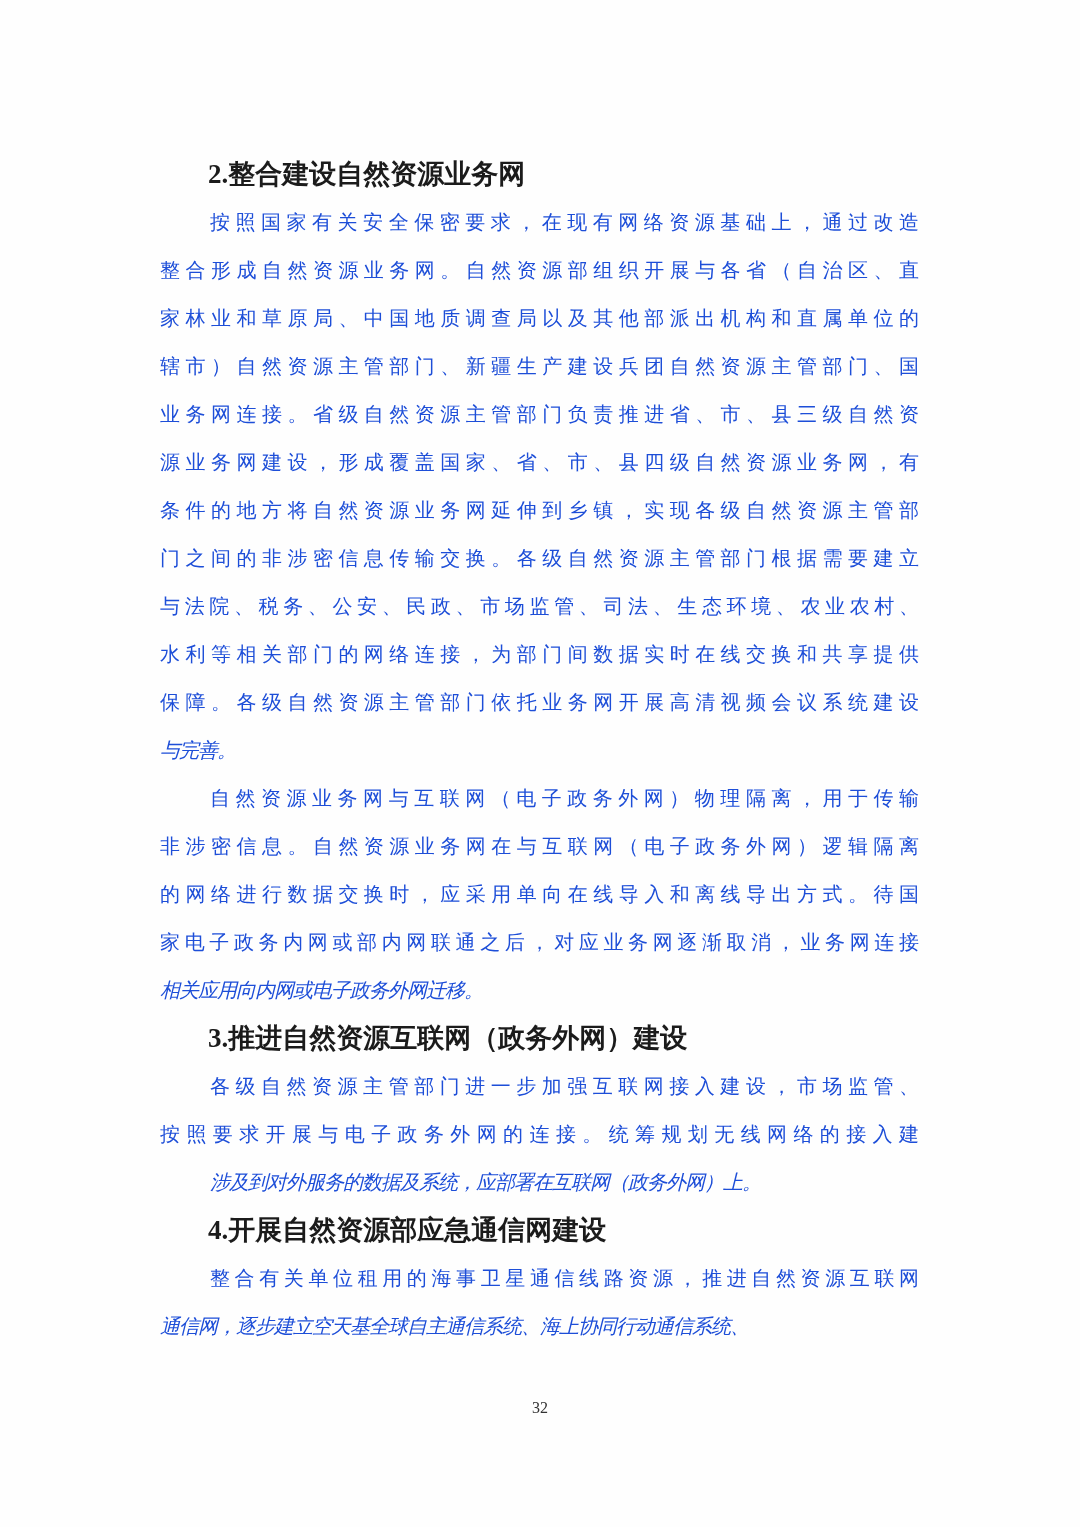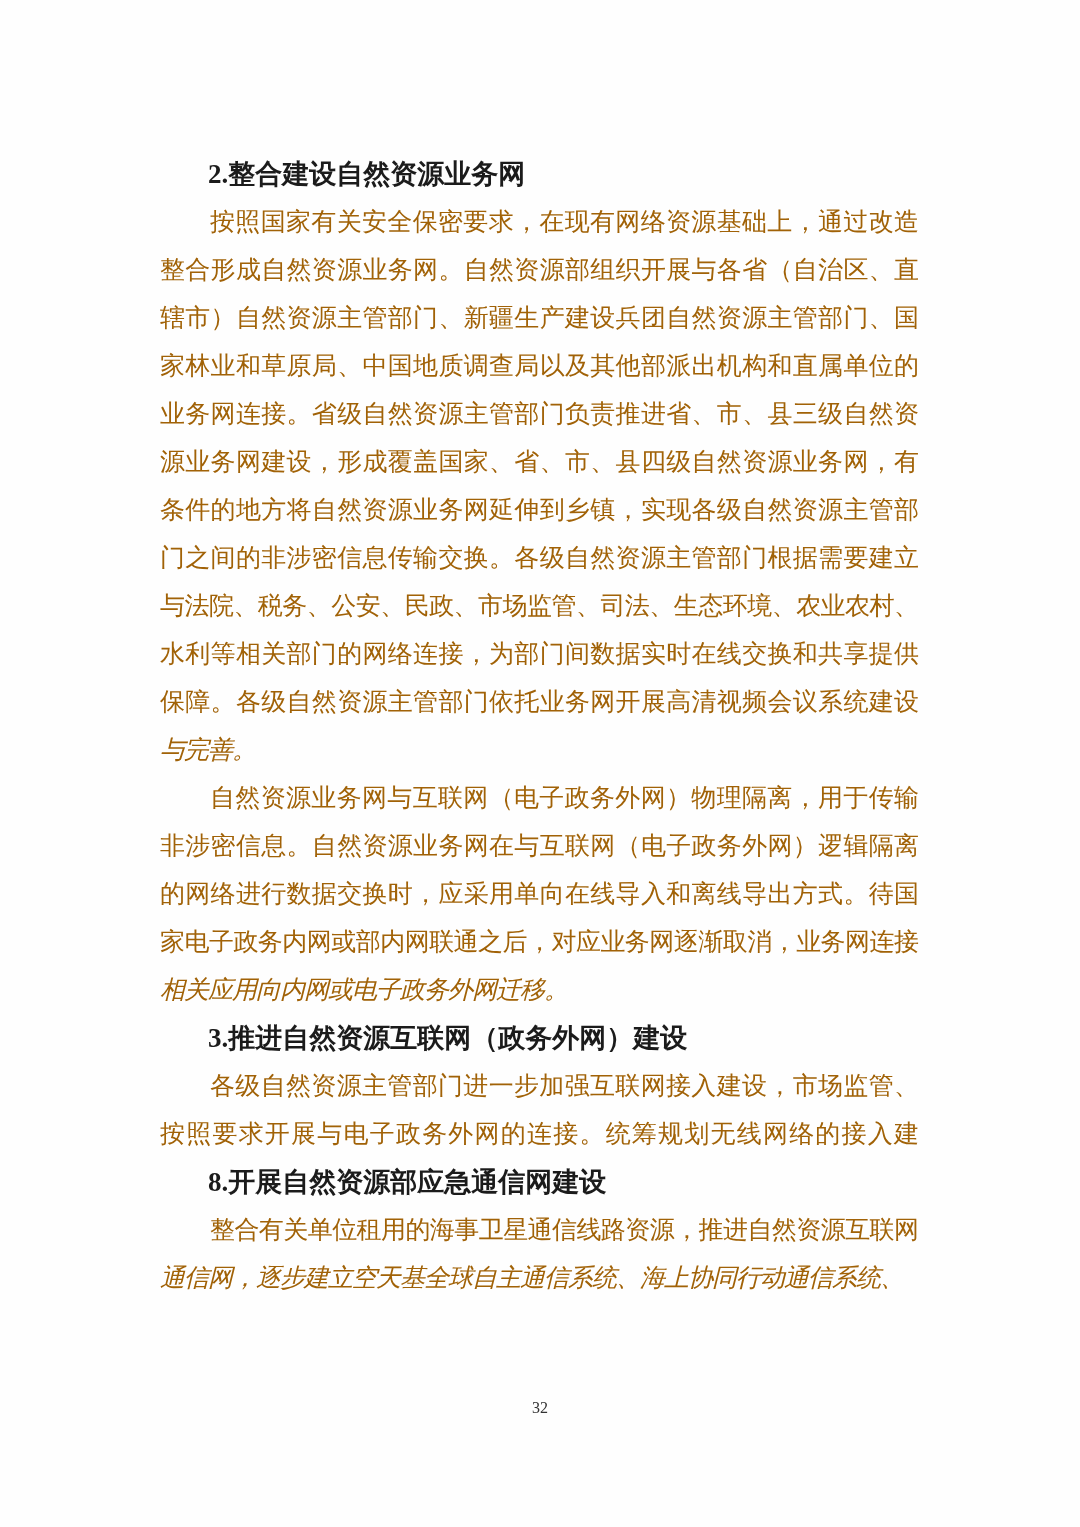--- a/index.html
+++ b/index.html
@@ -18,26 +18,26 @@
   }
   .content {
     position: absolute;
     left: 160px;
     top: 150px;
     width: 758px;
   }
   .line {
     height: 48px;
     line-height: 48px;
-    font-size: 25px;
+    font-size: 20px;
     letter-spacing: -1px;
     white-space: nowrap;
     text-align: justify;
     text-align-last: justify;
-    color: #a16207;
+    color: #1d4ed8;
   }
   .line.first {
     text-indent: 50px;
   }
   .line.end {
     text-align: left;
     text-align-last: left;
     font-style: italic;
   }
   .line.heading {
@@ -64,44 +64,45 @@
 </head>
 <body>
 
 <div class="page">
   <div class="content">
 
     <div class="line heading">2.整合建设自然资源业务网</div>
 
     <div class="line first">按照国家有关安全保密要求，在现有网络资源基础上，通过改造</div>
     <div class="line">整合形成自然资源业务网。自然资源部组织开展与各省（自治区、直</div>
+    <div class="line">家林业和草原局、中国地质调查局以及其他部派出机构和直属单位的</div>
     <div class="line">辖市）自然资源主管部门、新疆生产建设兵团自然资源主管部门、国</div>
-    <div class="line">家林业和草原局、中国地质调查局以及其他部派出机构和直属单位的</div>
     <div class="line">业务网连接。省级自然资源主管部门负责推进省、市、县三级自然资</div>
     <div class="line">源业务网建设，形成覆盖国家、省、市、县四级自然资源业务网，有</div>
     <div class="line">条件的地方将自然资源业务网延伸到乡镇，实现各级自然资源主管部</div>
     <div class="line">门之间的非涉密信息传输交换。各级自然资源主管部门根据需要建立</div>
     <div class="line">与法院、税务、公安、民政、市场监管、司法、生态环境、农业农村、</div>
     <div class="line">水利等相关部门的网络连接，为部门间数据实时在线交换和共享提供</div>
     <div class="line">保障。各级自然资源主管部门依托业务网开展高清视频会议系统建设</div>
     <div class="line end">与完善。</div>
 
     <div class="line first">自然资源业务网与互联网（电子政务外网）物理隔离，用于传输</div>
     <div class="line">非涉密信息。自然资源业务网在与互联网（电子政务外网）逻辑隔离</div>
     <div class="line">的网络进行数据交换时，应采用单向在线导入和离线导出方式。待国</div>
     <div class="line">家电子政务内网或部内网联通之后，对应业务网逐渐取消，业务网连接</div>
     <div class="line end">相关应用向内网或电子政务外网迁移。</div>
 
     <div class="line heading">3.推进自然资源互联网（政务外网）建设</div>
 
     <div class="line first">各级自然资源主管部门进一步加强互联网接入建设，市场监管、</div>
     <div class="line">按照要求开展与电子政务外网的连接。统筹规划无线网络的接入建</div>
 
+    <div class="line first end">涉及到对外服务的数据及系统，应部署在互联网（政务外网）上。</div>
 
-    <div class="line heading">8.开展自然资源部应急通信网建设</div>
+    <div class="line heading">4.开展自然资源部应急通信网建设</div>
 
     <div class="line first">整合有关单位租用的海事卫星通信线路资源，推进自然资源互联网</div>
     <div class="line end">通信网，逐步建立空天基全球自主通信系统、海上协同行动通信系统、</div>
 
   </div>
 
   <div class="page-number">32</div>
 </div>
 
 </body></html>

